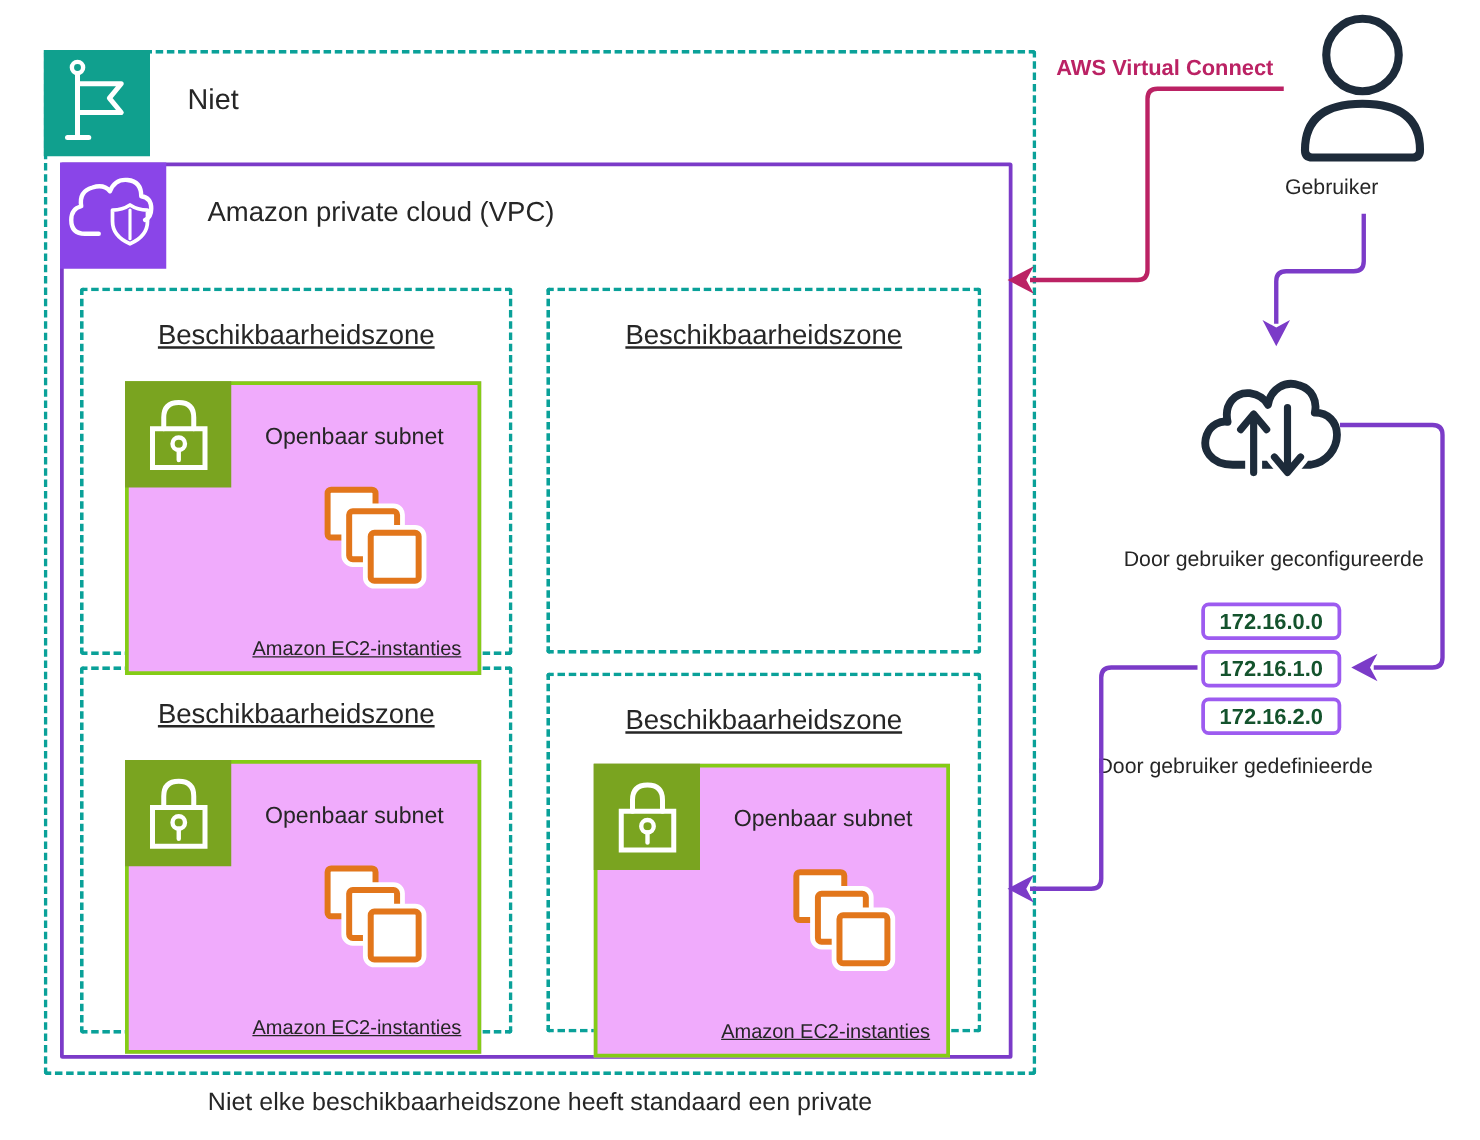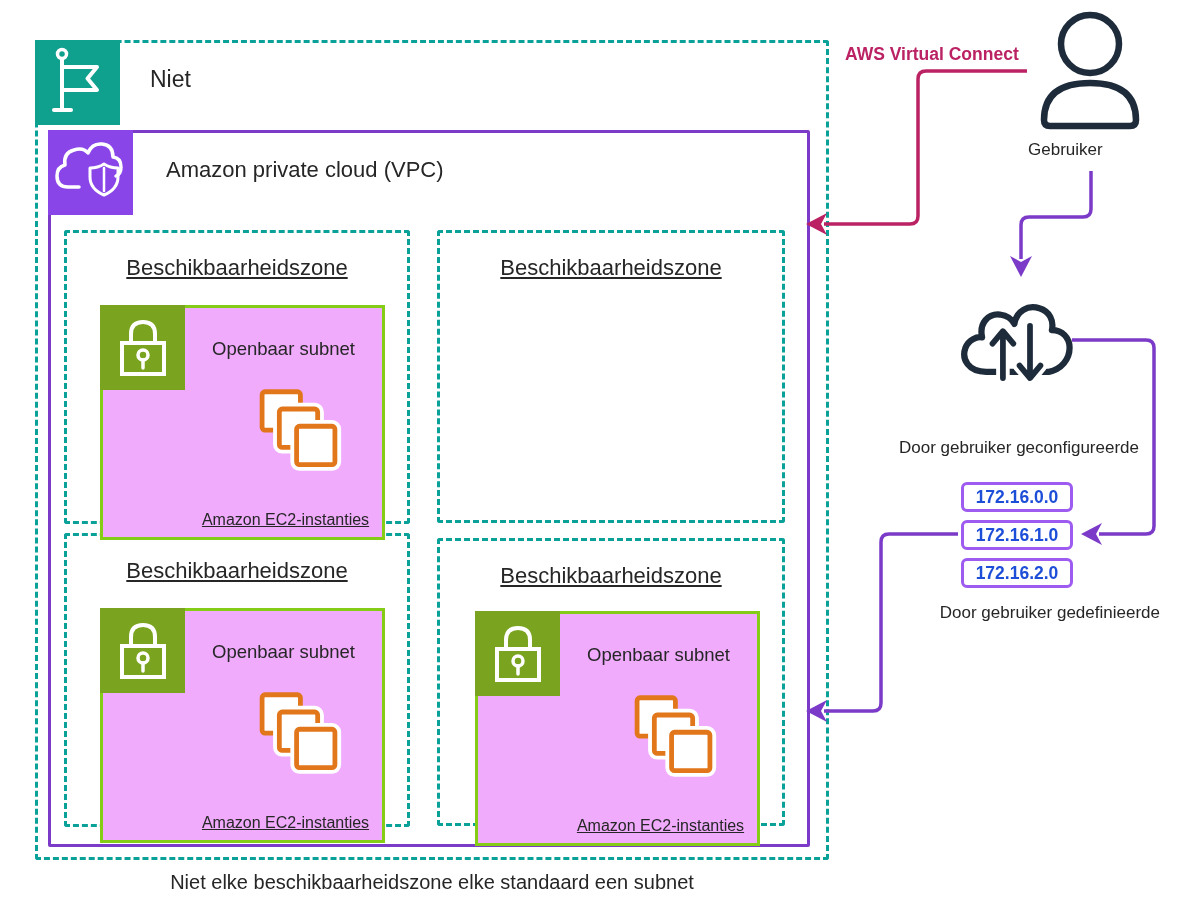--- a/index.html
+++ b/index.html
@@ -37,23 +37,23 @@
 
   
   .user-icon { position:absolute; left:1033px; top:8px; width:112px; height:124px; }
   .user-label { position:absolute; left:1028px; top:140px; width:124px; font-size:17px; }
   .dc-label { position:absolute; left:845px; top:44px; font-size:17.5px; font-weight:600; color:#BB2264; }
   .inet-icon { position:absolute; left:955px; top:288px; width:125px; height:102px; }
   .inet-label { position:absolute; left:878px; top:404px; width:282px; text-align:center;
     font-size:17px; line-height:1.45;margin-top:32px; }
   .ip-stack { position:absolute; left:961px; top:482px; width:112px; }
   .ip-box { height:30px; margin-bottom:8px; border:3.5px solid #9D5BF0; border-radius:6px;
-    background:#fff; color:#1d4ed8; font-weight:bold; font-size:17.5px;
+    background:#fff; color:#14532d; font-weight:bold; font-size:17.5px;
     display:flex; align-items:center; justify-content:center; }
-  .ip-label { position:absolute; left:878px; top:601px; width:282px; text-align:right;
+  .ip-label { position:absolute; left:878px; top:601px; width:282px; text-align:left;
     font-size:17px; line-height:1.45; }
 
   .footnote { position:absolute; left:35px; top:871px; width:794px; text-align:center; font-size:20px; }
 
   .overlay { position:absolute; left:0; top:0; width:1184px; height:912px; pointer-events:none; }
   svg { display:block; width:100%; height:100%; }
 </style>
 </head>
 <body>
 
@@ -209,15 +209,15 @@
         <path d="M1072 340 H1146 Q1154 340 1154 348 V526 Q1154 534 1146 534 H1099"></path>
         <path d="M1081 534 L1102 523 L1096 534 L1102 545 Z" fill="#7B3BC8" stroke="none"></path>
       </g>
       <g fill="none" stroke="#7B3BC8" stroke-width="3.5">
         <path d="M958 534 H889 Q881 534 881 542 V703 Q881 711 873 711 H870 Q876 711 873 711 L873 711 M881 703 Q881 711 873 711 H824"></path>
         <path d="M806 711 L827 700 L821 711 L827 722 Z" fill="#7B3BC8" stroke="none"></path>
       </g>
     </svg>
   </div>
 
-  <div class="footnote">Niet elke beschikbaarheidszone elke standaard een subnet</div>
+  <div class="footnote">Niet elke beschikbaarheidszone heeft standaard een private</div>
 
 </div>
 
 </body></html>

